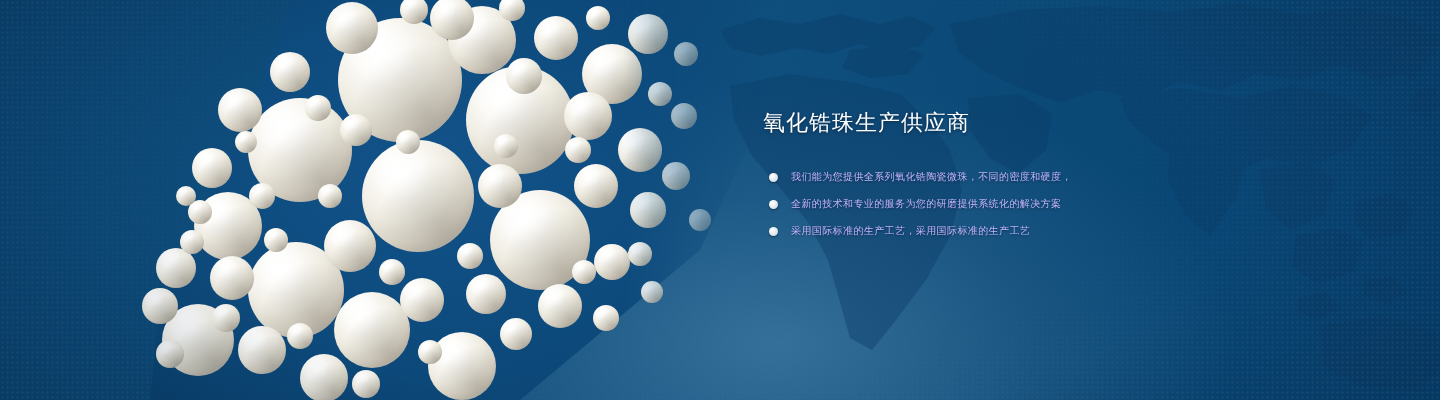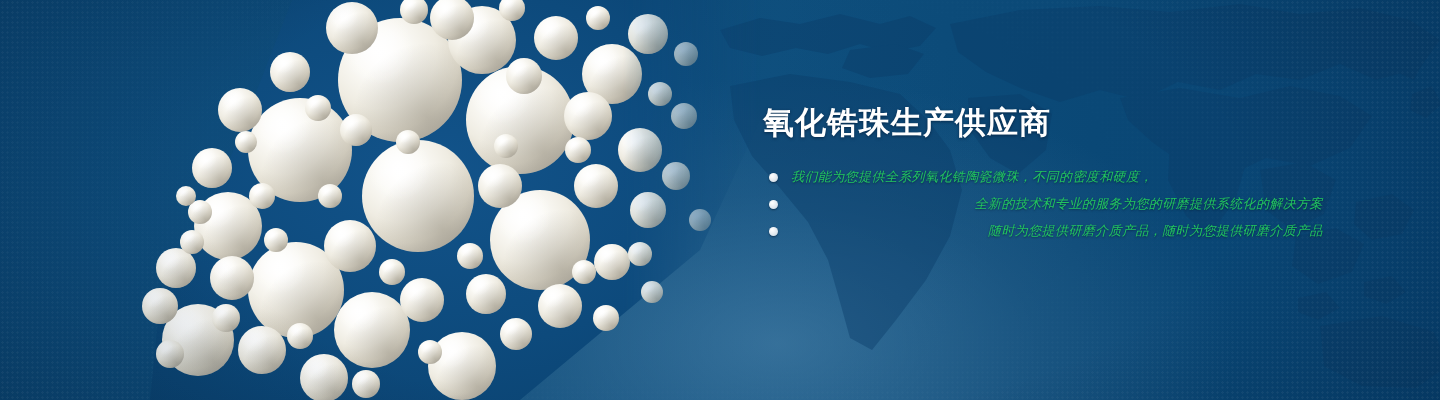--- a/index.html
+++ b/index.html
@@ -77,44 +77,43 @@
   .content {
     position: absolute;
     left: 763px;
     top: 104px;
     width: 560px;
   }
 
   .title {
     margin: 0 0 22px 0;
     color: #ffffff;
-    font-size: 31px;
+    font-size: 22px;
     line-height: 38px;
-    font-weight: 700;
+    font-weight: 400;
     letter-spacing: 1px;
     text-shadow: 0 1px 3px rgba(0,20,44,0.60);
     white-space: nowrap;
   }
 
   .bullets {
     list-style: none;
     margin: 0;
     padding: 0;
   }
   .bullet {
     position: relative;
     padding-left: 28px;
-    color: #22c55e;
-    font-size: 13px;
+    color: #c4b5fd;
+    font-size: 10px;
     line-height: 26px;
     letter-spacing: 0.4px;
     text-shadow: 0 1px 2px rgba(0,18,40,0.55);
-    font-style: italic;
-  }
-  .bullet + .bullet { margin-top: 1px; text-align: right; }
+  }
+  .bullet + .bullet { margin-top: 1px; }
 
   .bullet-dot {
     position: absolute;
     left: 6px;
     top: 9px;
     width: 9px;
     height: 9px;
     border-radius: 50%;
     background: radial-gradient(circle at 35% 32%, #ffffff 0%, #e2e9ef 55%, #c3ced8 100%);
     box-shadow: 0 1px 2px rgba(0,16,36,0.5);
@@ -285,19 +284,19 @@
         <span class="bullet-line">我们能为您提供全系列氧化锆陶瓷微珠，不同的密度和硬度，</span>
       </li>
 
       <li class="bullet">
         <span class="bullet-dot"></span>
         <span class="bullet-line">全新的技术和专业的服务为您的研磨提供系统化的解决方案</span>
       </li>
 
       <li class="bullet">
         <span class="bullet-dot"></span>
-        <span class="bullet-line">随时为您提供研磨介质产品，随时为您提供研磨介质产品</span>
+        <span class="bullet-line">采用国际标准的生产工艺，采用国际标准的生产工艺</span>
       </li>
 
     </ul>
   </div>
 
 </div>
 
 </body></html>

